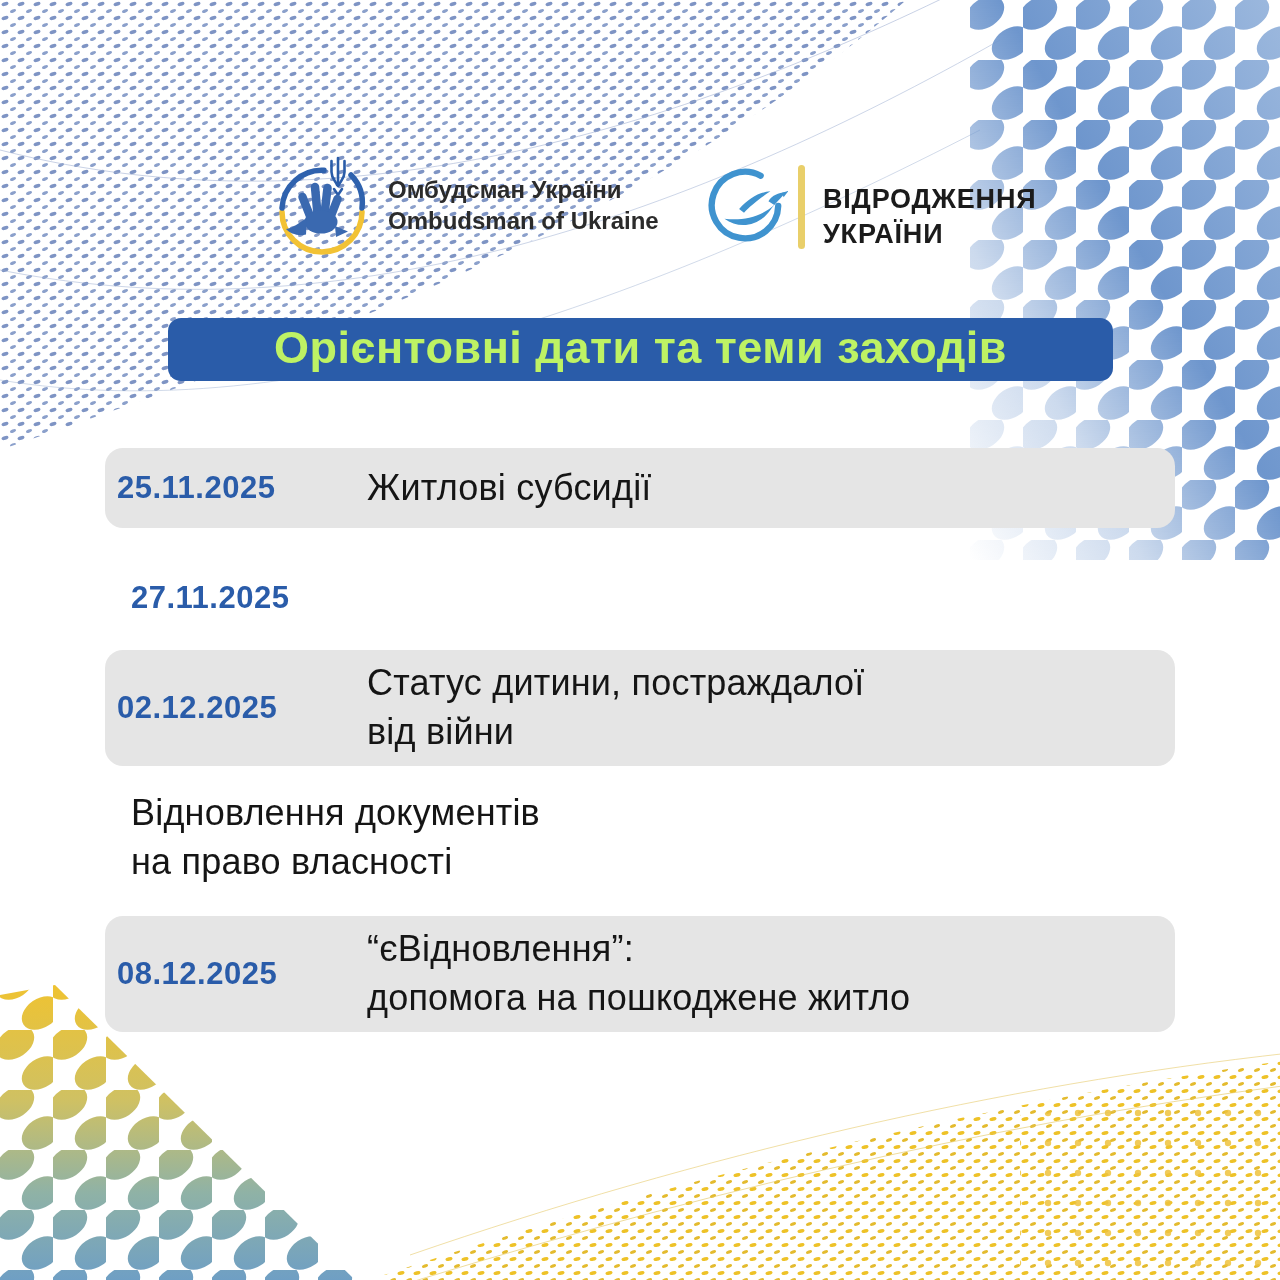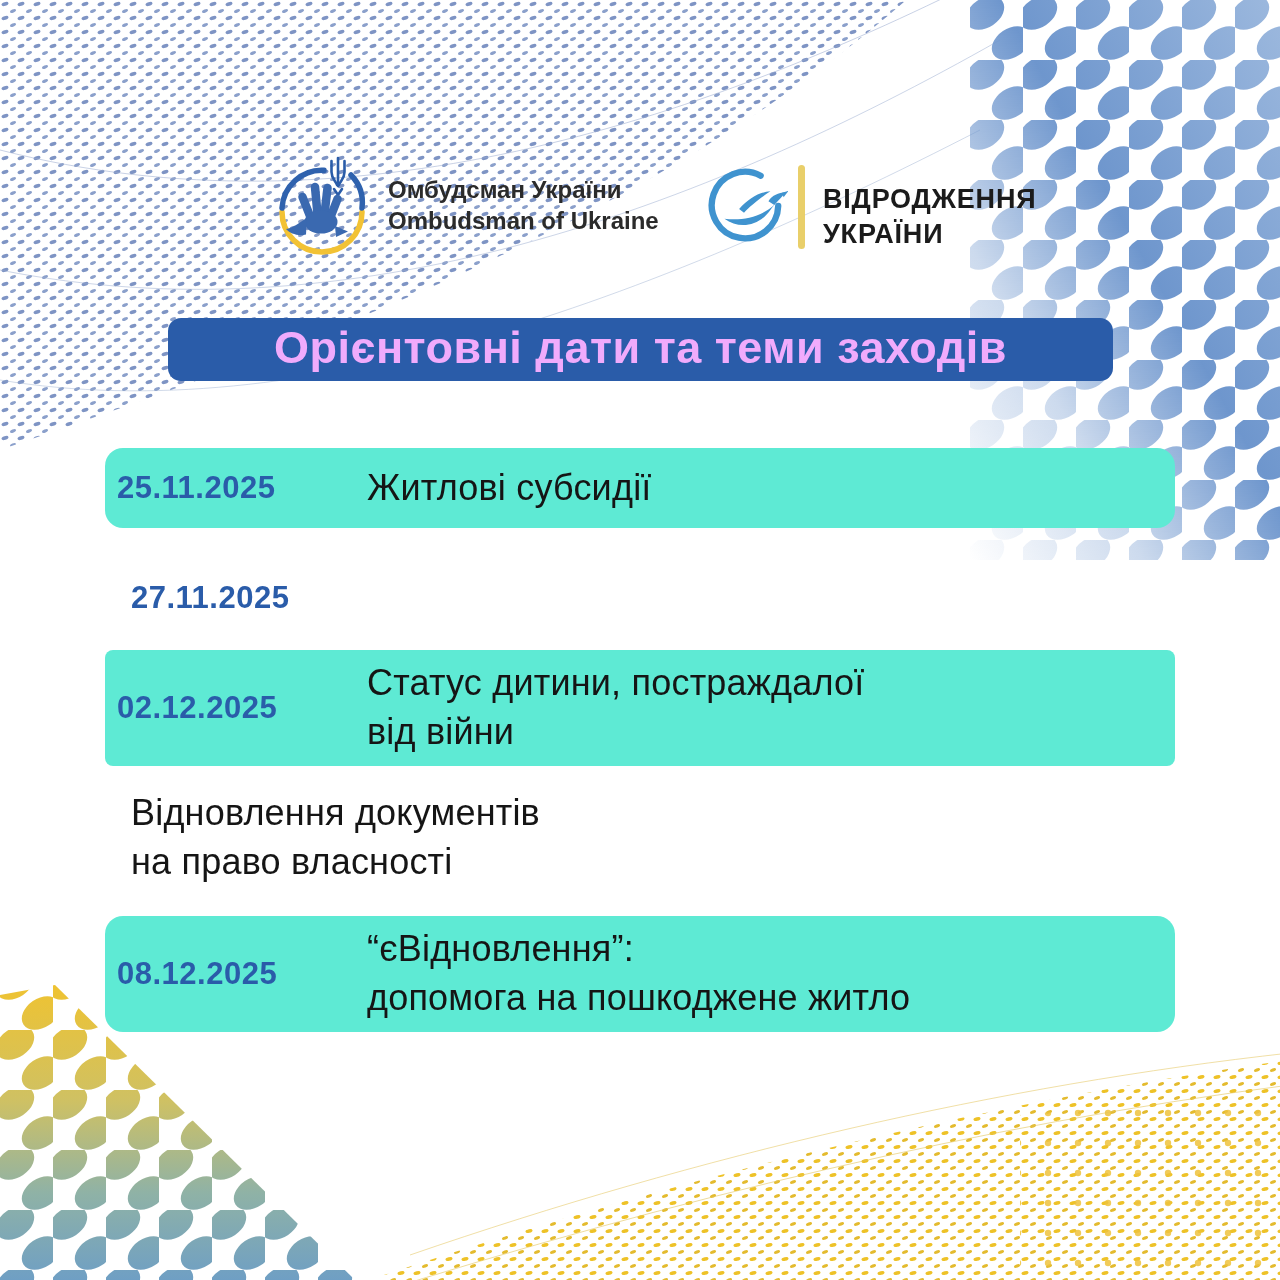--- a/index.html
+++ b/index.html
@@ -24,31 +24,31 @@
   #logo-revival{left:700px;top:12px;}
   #logo-revival .bar{width:7px;height:84px;background:#e9cf6a;border-radius:4px;margin:0 18px 0 10px;}
   #logo-revival .txt{font-size:27px;font-weight:800;color:#1b1b1b;line-height:1.3;letter-spacing:0.8px;margin-top:20px;}
 
   
   .banner{
     position:absolute;left:168px;top:318px;width:945px;height:63px;
     background:#2a5ca9;border-radius:13px;
     display:flex;align-items:center;justify-content:center;
   }
-  .banner span{color:#f0abfc;font-size:45px;font-weight:700;letter-spacing:0.5px;padding-bottom:3px;text-align:right;}
+  .banner span{color:#bef264;font-size:45px;font-weight:700;letter-spacing:0.5px;padding-bottom:3px;text-align:right;}
 
   
   .schedule{position:absolute;left:105px;top:448px;width:1070px;}
   .row{display:flex;align-items:center;border-radius:18px;padding:0 26px;box-sizing:border-box;}
-  .row.filled{background:#5eead4;padding-left:12px;}
+  .row.filled{background:#e5e5e5;padding-left:12px;}
   .row .date{flex:0 0 250px;font-size:31px;font-weight:700;color:#2a5ca9;letter-spacing:0.5px;}
   .row .topic{font-size:36px;font-weight:500;color:#151515;line-height:1.36;white-space:pre-line;letter-spacing:0.2px;}
   #row-0{min-height:80px;margin-bottom:18px;}
   #row-1{min-height:104px;}
-  #row-2{min-height:116px;margin-bottom:20px;border-radius:8px;}
+  #row-2{min-height:116px;margin-bottom:20px;}
   #row-3{min-height:104px;margin-bottom:26px;}
   #row-4{min-height:116px;}
 </style>
 </head>
 <body>
 
 <svg id="deco-tl" class="deco" width="1000" height="480" viewBox="0 0 1000 480">
   <defs>
     <pattern id="pDotsTL" patternUnits="userSpaceOnUse" width="16" height="14">
       <ellipse cx="5" cy="4" rx="3.6" ry="1.8" fill="#7e94c4" transform="rotate(-18 5 4)"></ellipse>

